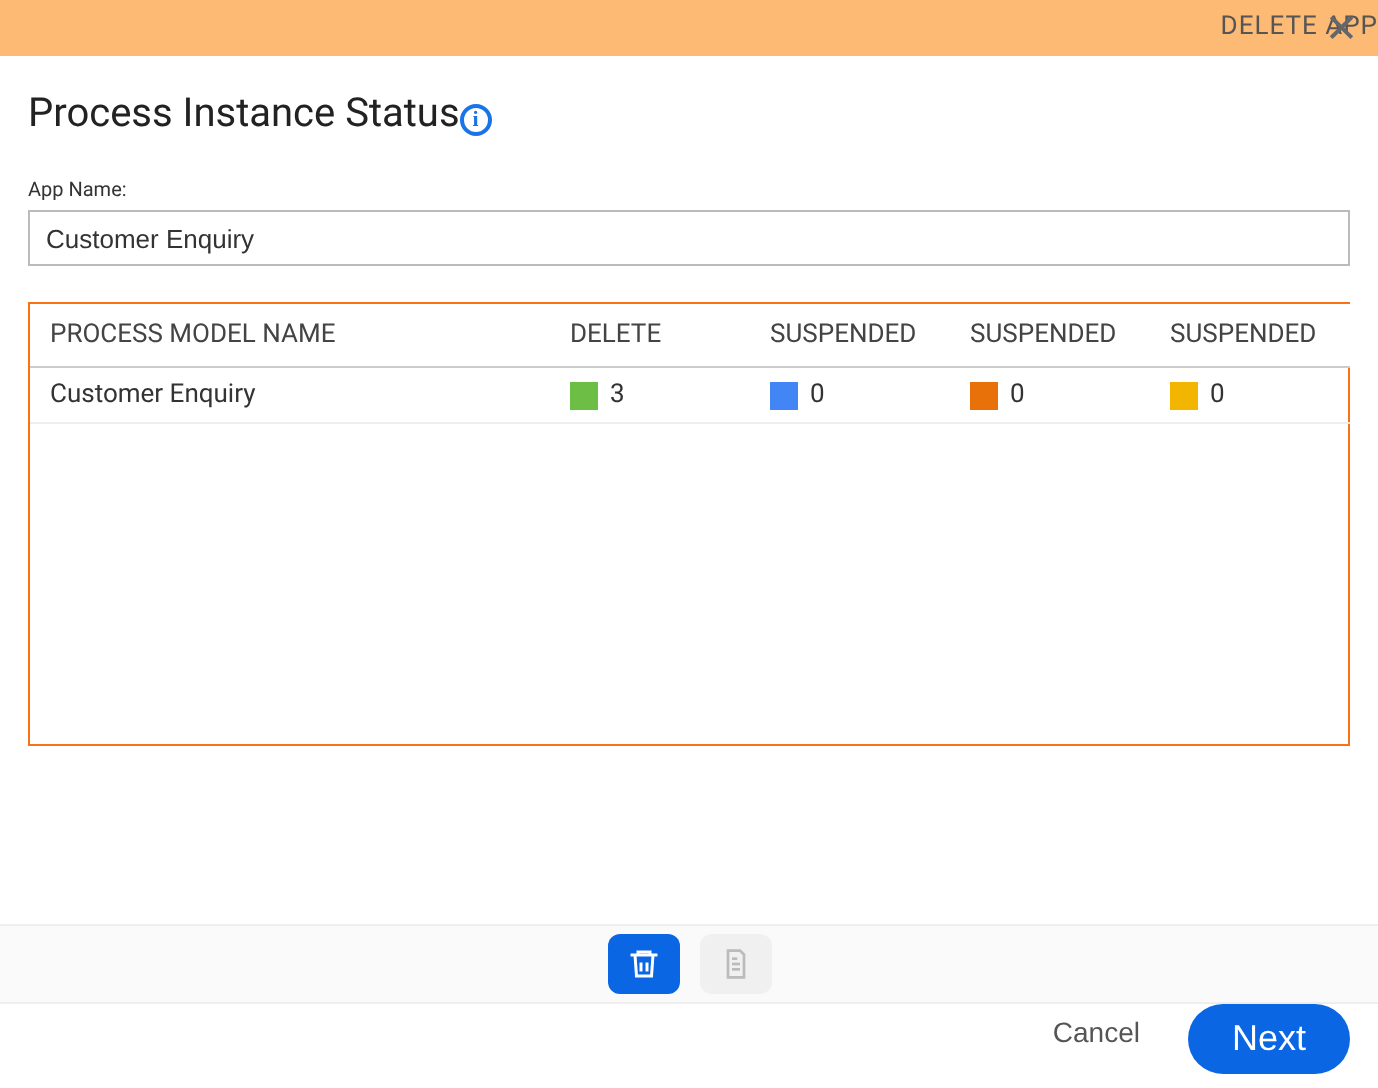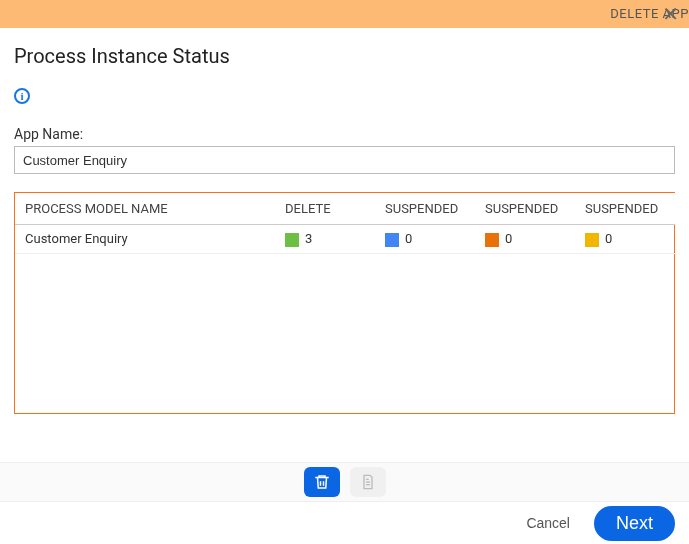--- a/index.html
+++ b/index.html
@@ -13,29 +13,29 @@
     position:relative; height:28px; line-height:28px;
     background:#fdba74; text-align:right;
     font-size:13px; letter-spacing:.5px; color:#555; font-weight:400;
   }
   .header .close {
     position:absolute; right:4px; top:0; width:28px; height:28px;
     display:flex; align-items:center; justify-content:center;
     font-size:20px; color:#666; cursor:pointer;
   }
   .body { padding:10px 14px 0 14px; }
-  .title-row { display:flex; align-items:flex-start; gap:20px; margin-top:6px;flex-direction:column; }
+  .title-row { display:flex; align-items:flex-end; gap:0; margin-top:6px; }
   .title { font-size:20px; color:#222; font-weight:400; }
   .info-icon-circ {
     width:16px; height:16px; border:2px solid #1a73e8; border-radius:50%;
     display:inline-flex; align-items:center; justify-content:center;
     color:#1a73e8; font-size:11px; font-weight:700; font-family:Georgia,serif;
   }
   .info-icon-circ::after { content:"i"; }
-  .label { margin-top:22px; font-size:14px; color:#333; }
+  .label { margin-top:22px; font-size:10px; color:#333; }
   .input {
     width:100%; height:28px; margin-top:4px; padding:3px 8px;
     border:1px solid #bbb; font-size:13px; color:#333; background:#fff;
   }
   .table-wrap {
     margin-top:18px; border:1px solid #f97316; height:222px; background:#fff;
   }
   table { width:100%; border-collapse:collapse; table-layout:fixed; }
   thead th {
     text-align:left; font-weight:400; font-size:13px; color:#444;
@@ -79,21 +79,21 @@
   }
   .step-inactive {
     width:36px; height:30px; border-radius:6px;
     display:flex; align-items:center; justify-content:center;
     background:#f0f0f0; color:#bbb;
   }
   .trash-svg { width:18px; height:18px; }
   .page-svg  { width:16px; height:18px; }
   .footer {
     position:absolute; left:0; right:0; bottom:0; height:42px;
-    display:flex; align-items:center; justify-content:flex-end;
+    display:flex; align-items:flex-start; justify-content:flex-end;
     padding:0 14px; gap:16px; background:#fff;
   }
   .btn-text {
     background:none; border:none; color:#555; font-size:14px; cursor:pointer;
     padding:6px 8px;
   }
   .btn-primary {
     background:#0b66e4; border:none; color:#fff; font-size:18px; cursor:pointer;
     padding:7px 22px; border-radius:18px;
   }

